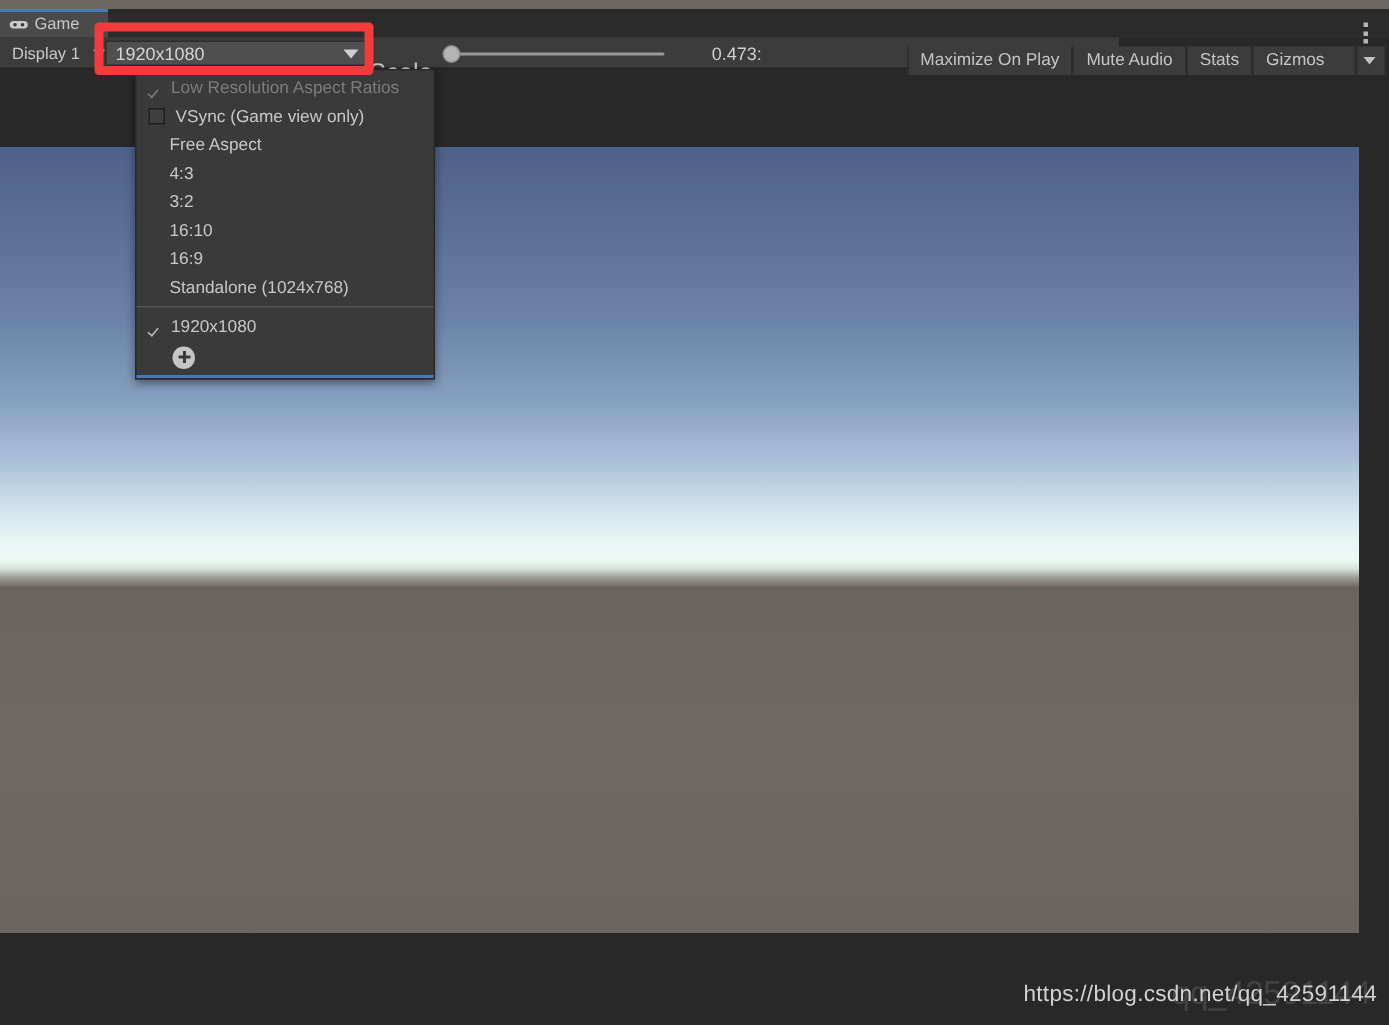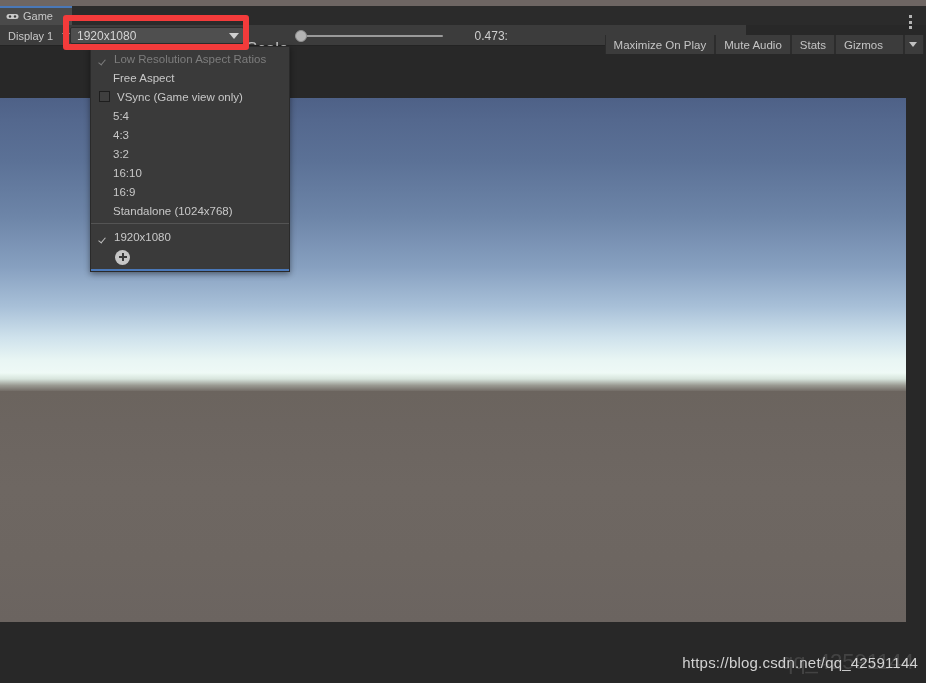--- a/index.html
+++ b/index.html
@@ -185,21 +185,21 @@
     font-size: 12px;
     color: #cecece;
     margin-left: 32px;
     white-space: nowrap;
   }
 
   .tb-right {
     position: absolute;
     right: 2px; top: 26px;
     display: flex;
-    align-items: flex-end;
+    align-items: center;
     height: 28px;
   }
   .tb-btn {
     height: 19px;
     background: #3c3c3c;
     border-left: 1px solid #2c2c2c;
     border-right: 1px solid #2c2c2c;
     color: #c5c5c5;
     font-size: 11.5px;
     display: flex;
@@ -449,30 +449,27 @@
     <div class="ground"></div>
   </div>
 
   <div class="menu">
 
     <div class="menu-row disabled">
       <span class="tick dim"></span>
       <span>Low Resolution Aspect Ratios</span>
     </div>
 
-    <div class="menu-row with-indent">
-      <span>Free Aspect</span>
-    </div>
-
     <div class="menu-row">
       <span class="vsync-box"></span>
       <span>VSync (Game view only)</span>
     </div>
+
     <div class="menu-row with-indent">
-      <span>5:4</span>
+      <span>Free Aspect</span>
     </div>
     <div class="menu-row with-indent">
       <span>4:3</span>
     </div>
     <div class="menu-row with-indent">
       <span>3:2</span>
     </div>
     <div class="menu-row with-indent">
       <span>16:10</span>
     </div>

